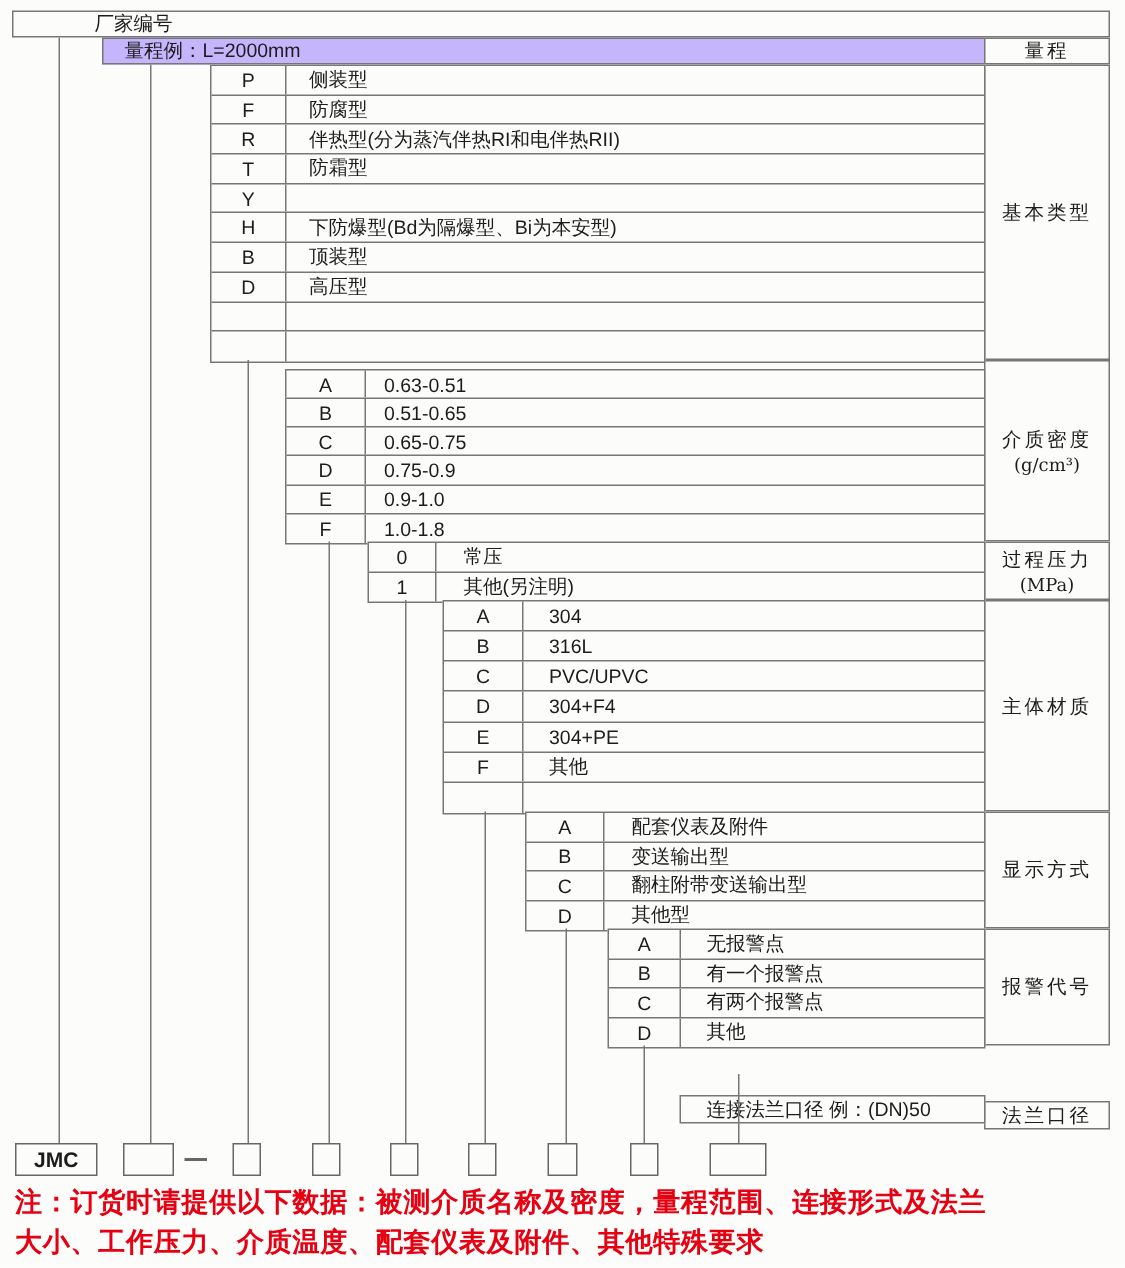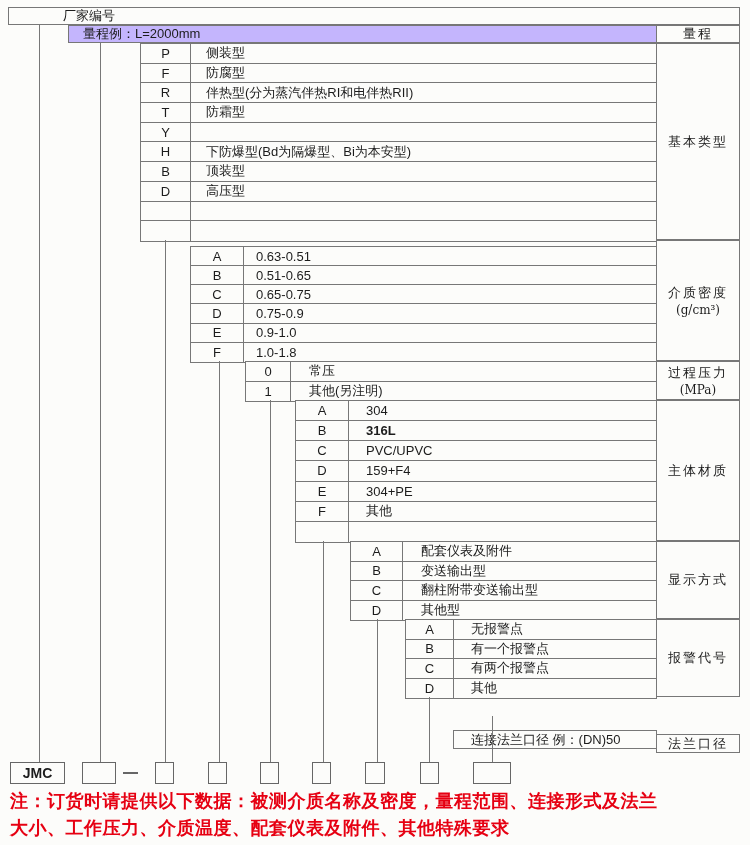--- a/index.html
+++ b/index.html
@@ -178,29 +178,29 @@
           <div class="dcell" style="padding-left: 18px;">其他(另注明)</div>
         </div>
       </div>
       <div class="sec" style="left: 295px; top: 400px; width: 362px;">
         <div class="srow" style="height: 20.14px;">
           <div class="ccell" style="width: 53px;">A</div>
           <div class="dcell" style="padding-left: 17px;">304</div>
         </div>
         <div class="srow" style="height: 20.14px;">
           <div class="ccell" style="width: 53px;">B</div>
-          <div class="dcell" style="padding-left: 17px; font-weight: bold;">316L</div>
+          <div class="dcell" style="padding-left: 17px;">316L</div>
         </div>
         <div class="srow" style="height: 20.14px;">
           <div class="ccell" style="width: 53px;">C</div>
           <div class="dcell" style="padding-left: 17px;">PVC/UPVC</div>
         </div>
         <div class="srow" style="height: 20.14px;">
           <div class="ccell" style="width: 53px;">D</div>
-          <div class="dcell" style="padding-left: 17px;">159+F4</div>
+          <div class="dcell" style="padding-left: 17px;">304+F4</div>
         </div>
         <div class="srow" style="height: 20.14px;">
           <div class="ccell" style="width: 53px;">E</div>
           <div class="dcell" style="padding-left: 17px;">304+PE</div>
         </div>
         <div class="srow" style="height: 20.14px;">
           <div class="ccell" style="width: 53px;">F</div>
           <div class="dcell" style="padding-left: 17px;">其他</div>
         </div>
         <div class="srow" style="height: 20.14px;">

